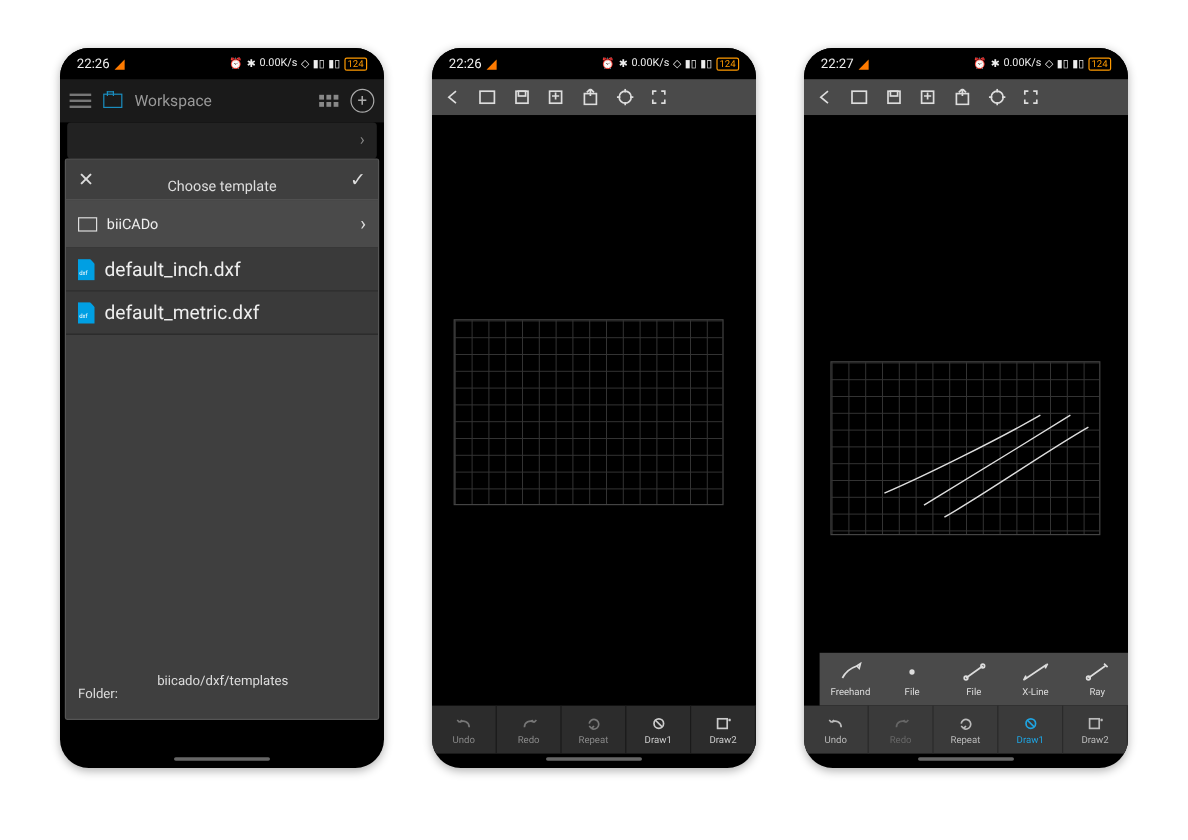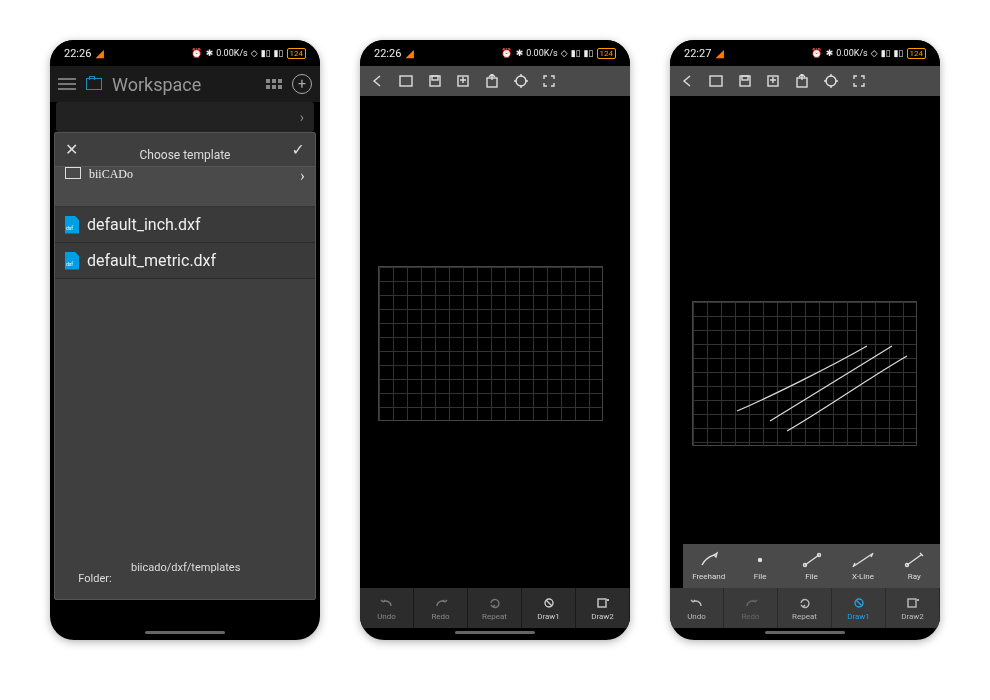--- a/index.html
+++ b/index.html
@@ -50,21 +50,21 @@
     background: #1a1a1a;
     display: flex;
     align-items: center;
     padding: 0 8px;
     gap: 10px;
   }
   .hamburger { width: 18px; display: flex; flex-direction: column; gap: 3px; }
   .hamburger span { height: 2px; background: #777; }
   .ws-icon { width: 16px; height: 12px; border: 1.5px solid #1a8dbf; position: relative; }
   .ws-icon::before { content: ""; position: absolute; left: 2px; top: -3px; width: 4px; height: 3px; border: 1.5px solid #1a8dbf; border-bottom: none; }
-  .ws-label { color: #999; font-size: 18px; flex: 1; }
+  .ws-label { color: #999; font-size: 13px; flex: 1; }
   .grid-dots { display: grid; grid-template-columns: repeat(3,4px); grid-template-rows: repeat(2,4px); gap: 2px; }
   .grid-dots span { background: #888; }
   .plus-circ { width: 20px; height: 20px; border: 1.5px solid #aaa; border-radius: 50%; display: flex; align-items: center; justify-content: center; color: #aaa; font-size: 14px; }
 
   .panel-overlay {
     position: absolute;
     top: 92px; left: 4px; right: 4px; bottom: 40px;
     background: #3f3f3f;
     border: 1px solid #555;
     border-radius: 2px;
@@ -81,26 +81,26 @@
     font-size: 12px;
   }
   .panel-header .x-close { font-size: 16px; color: #ddd; }
   .panel-header .title { flex: 1; text-align: center; margin-top: 10px; }
   .panel-header .check { font-size: 16px; }
 
   .folder-row {
     height: 40px;
     background: #4a4a4a;
     display: flex;
+    align-items: center;
     padding: 0 10px;
     gap: 8px;
     color: #eee;
     font-size: 12px;
     border-bottom: 1px solid #333;
-    font-family: Liberation Serif, serif;
   }
   .folder-row .chev { margin-left: auto; font-size: 16px; color: #ddd; }
   .tmpl-icon { width: 16px; height: 12px; border: 1.5px solid #ddd; position: relative; }
 
   .file-row {
     height: 36px;
     background: #3a3a3a;
     display: flex;
     align-items: center;
     padding: 0 10px;
@@ -117,21 +117,21 @@
   }
   .dxf-icon::after { content: "dxf"; position: absolute; font-size: 5px; color: #fff; bottom: 3px; left: 1px; }
 
   .panel-footer {
     margin-top: auto;
     padding: 8px 10px 14px;
     font-size: 11px;
     color: #ddd;
   }
   .footer-line { display: flex; align-items: center; gap: 6px; margin-top: 6px; }
-  .footer-line .label { width: 60px; text-align: center; margin-top: 22px; }
+  .footer-line .label { width: 60px; text-align: left; margin-top: 22px; }
   .fn-input {
     flex: 1; height: 30px;
     background: #2a2a2a;
     border: 1px solid #555;
   }
 
   .home-bar { position: absolute; bottom: 6px; left: 50%; transform: translateX(-50%); width: 80px; height: 3px; background: #666; border-radius: 2px; }
 
   
   .behind-row {

